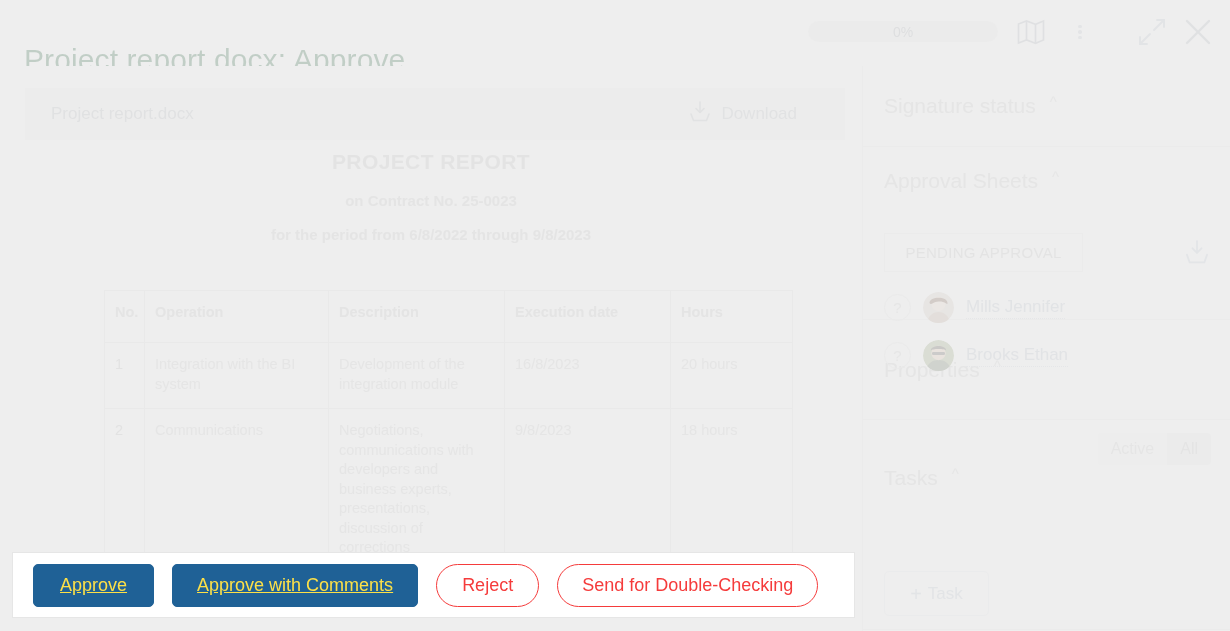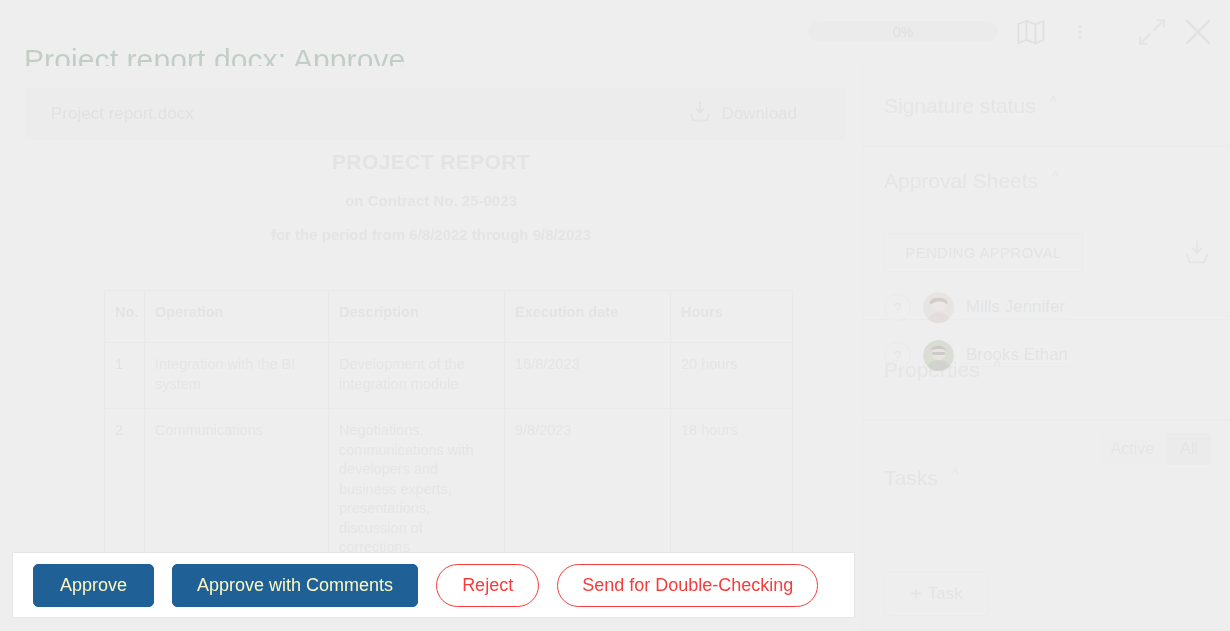--- a/index.html
+++ b/index.html
@@ -294,22 +294,23 @@
     align-items: center;
     justify-content: center;
     font-size: 18px;
     padding: 0 24px;
     cursor: pointer;
     white-space: nowrap;
     border: 1.5px solid transparent;
   }
   .btn-primary {
     background: #1f6196;
-    color: #fef9c3;
+    color: #fde047;
     border-color: #1f6196;
+    text-decoration: underline;
   }
   .btn-danger {
     background: #ffffff;
     color: #f53b3b;
     border-color: #f53b3b;
     border-radius: 22px;
   }
   #btn-approve { padding: 0 26px; }
   #btn-reject  { padding: 0 25px; }
 </style>

